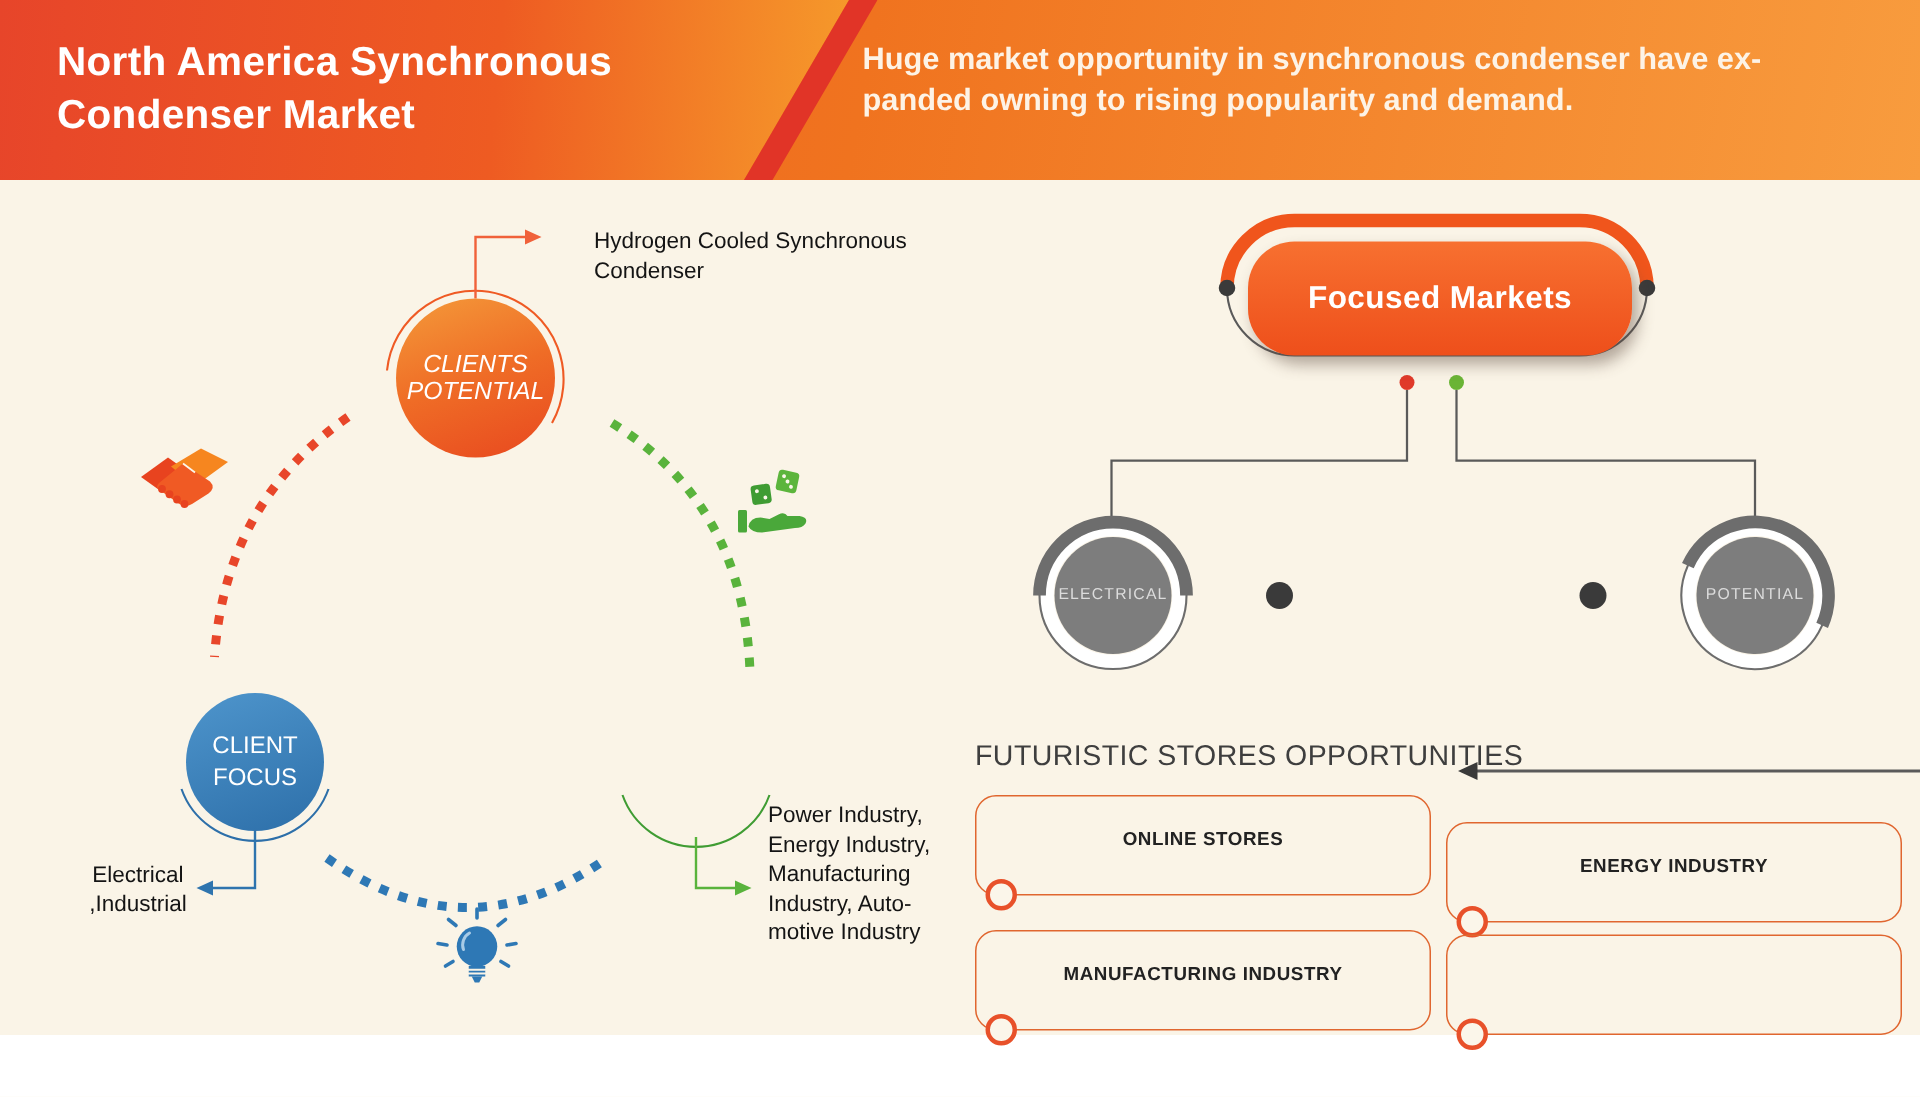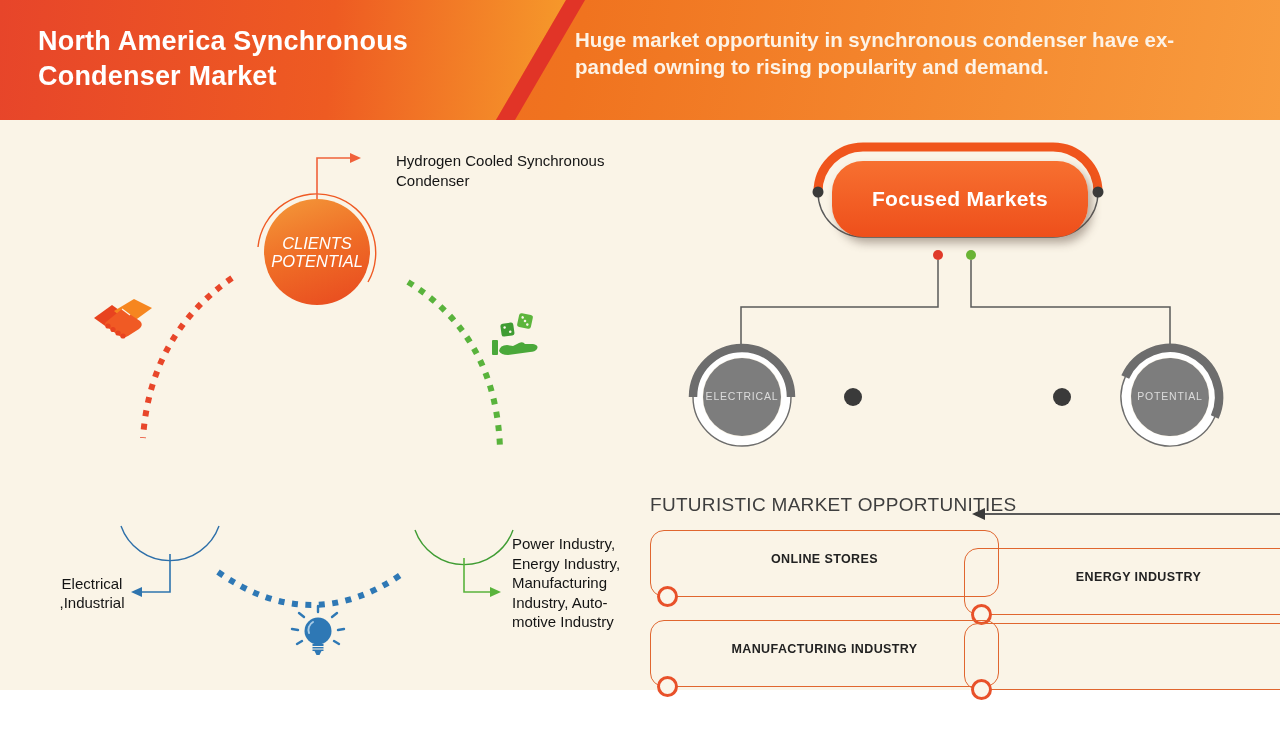--- a/index.html
+++ b/index.html
@@ -40,21 +40,21 @@
   .fm-pill{position:absolute;left:832px;top:161px;width:256px;height:76px;border-radius:31px;
         background:linear-gradient(180deg,#f77030 0%,#ee4f1b 100%);
         box-shadow:4px 6px 10px rgba(90,70,60,.45);
         display:flex;align-items:center;justify-content:center;color:#fff;
         font-size:21px;font-weight:bold;letter-spacing:.3px;}
   .glabel{position:absolute;width:110px;text-align:center;color:#dcdcdc;font-size:10.5px;
         letter-spacing:.8px;}
   
   .fut-head{position:absolute;left:650px;top:494px;margin:0;color:#3e3e3e;font-size:19px;
         font-weight:normal;letter-spacing:.3px;}
-  .opp-box{position:absolute;width:349px;height:67px;border:1.5px solid #e0662f;border-radius:14px;
+  .opp-box{position:absolute;width:304px;height:67px;border:1.5px solid #e0662f;border-radius:14px;
         box-sizing:border-box;}
   .opp-label{position:absolute;left:0;top:21px;width:100%;text-align:center;color:#222;
         font-size:12.5px;font-weight:bold;letter-spacing:.4px;}
   .opp-circle{position:absolute;left:6px;bottom:-11px;width:21px;height:21px;border-radius:50%;
         border:3px solid #e8512a;background:#fbf6ea;box-sizing:border-box;}
   .b1{left:650px;top:530px;} .b2{left:964px;top:548px;}
   .b3{left:650px;top:620px;} .b4{left:964px;top:623px;}
 </style>
 </head>
 <body>
@@ -168,36 +168,38 @@
     </g>
 
     <g>
       <line x1="982" y1="514" x2="1280" y2="514" stroke="#5a5a5a" stroke-width="2"></line>
       <polygon points="972,514 985,508 985,520" fill="#3a3a3a"></polygon>
     </g>
   </svg>
 
   <div class="node node-clients">CLIENTS
 POTENTIAL</div>
+  <div class="node node-focus">CLIENT
+FOCUS</div>
 
   <div class="ann ann-hydro">Hydrogen Cooled Synchronous
 Condenser</div>
   <div class="ann ann-elec">Electrical
 ,Industrial</div>
   <div class="ann ann-power">Power Industry,
 Energy Industry,
 Manufacturing
 Industry, Auto-
 motive Industry</div>
 
   <div class="fm-pill">Focused Markets</div>
   <div class="glabel" style="left:687px;top:390px;">ELECTRICAL</div>
   <div class="glabel" style="left:1115px;top:390px;">POTENTIAL</div>
 
-  <h2 class="fut-head">FUTURISTIC MARKET OPPORTUNITIES</h2>
+  <h2 class="fut-head">FUTURISTIC STORES OPPORTUNITIES</h2>
 
   <div class="opp-box b1">
     <span class="opp-label">ONLINE STORES</span>
     <span class="opp-circle"></span>
   </div>
   <div class="opp-box b2">
     <span class="opp-label">ENERGY INDUSTRY</span>
     <span class="opp-circle"></span>
   </div>
   <div class="opp-box b3">

